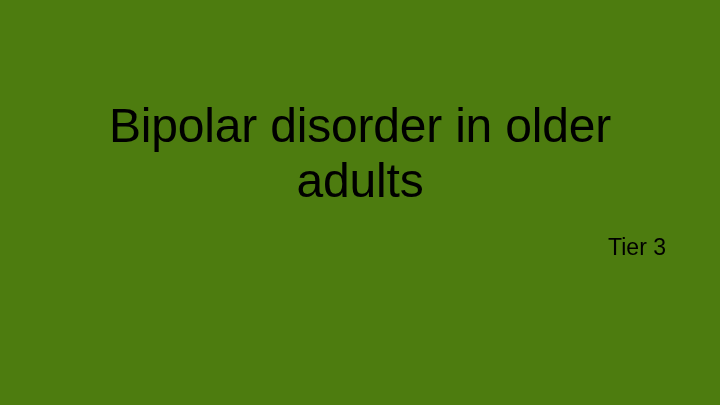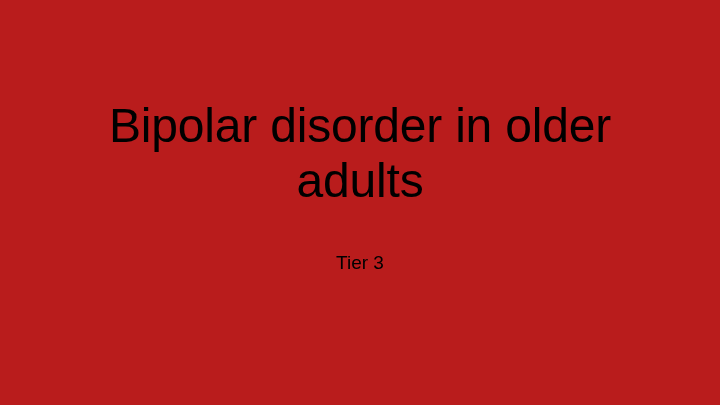--- a/index.html
+++ b/index.html
@@ -13,21 +13,21 @@
     overflow: hidden;
     background: #ffffff;
     font-family: "Liberation Sans", "DejaVu Sans", sans-serif;
   }
 
   .slide {
     position: relative;
     box-sizing: border-box;
     width: 720px;
     height: 405px;
-    background: #b91c1c;
+    background: #4d7c0f;
   }
 
   
   .title-placeholder {
     position: absolute;
     left: 54px;
     top: 98px;
     width: 612px;
     text-align: center;
   }
@@ -47,27 +47,27 @@
   
   .subtitle-placeholder {
     position: absolute;
     left: 54px;
     top: 235px;
     width: 612px;
     text-align: center;
   }
 
   .slide-subtitle {
-    margin: 16px;
+    margin: 0;
     font-family: "Liberation Sans", "DejaVu Sans", sans-serif;
     font-weight: 400;
-    font-size: 19px;
+    font-size: 23px;
     line-height: 24px;
     color: #000000;
-    text-align: center;
+    text-align: right;
   }
 </style>
 </head>
 <body>
 
 <div class="slide">
 
   <div class="title-placeholder">
     <h1 class="slide-title">Bipolar disorder in older adults</h1>
   </div>

